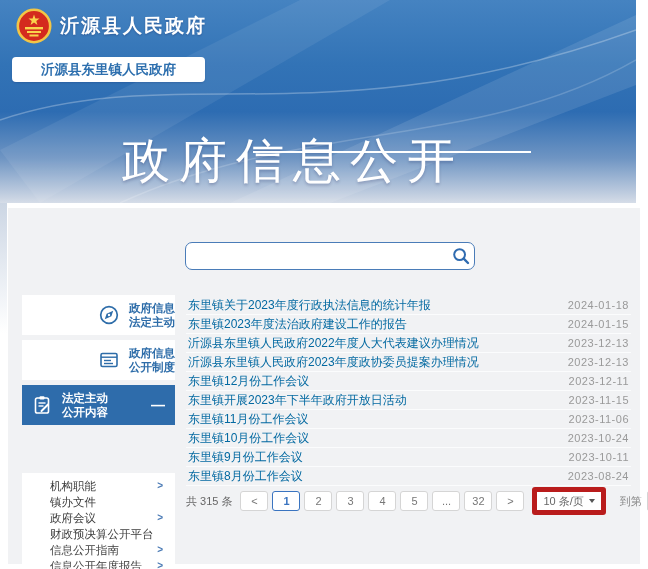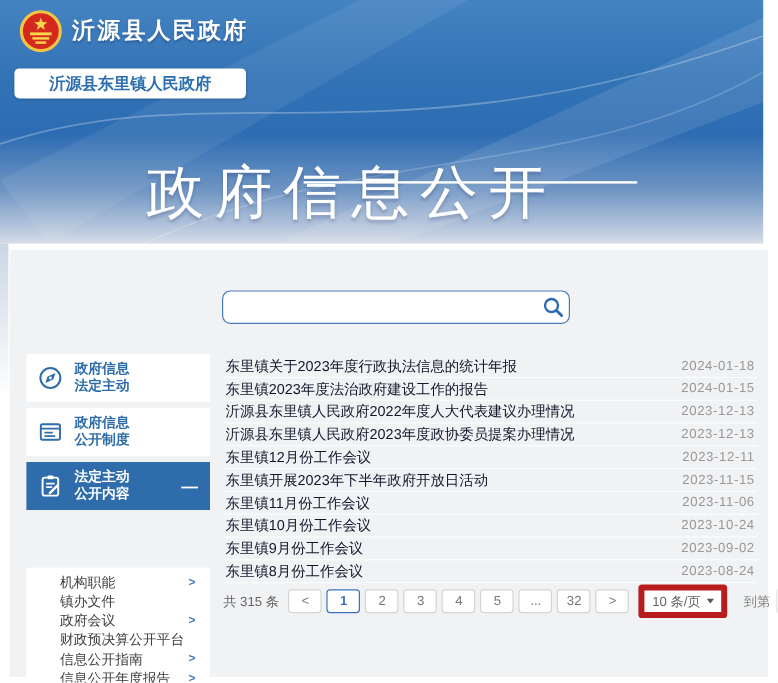--- a/index.html
+++ b/index.html
@@ -34,38 +34,38 @@
     position:absolute;left:177px;top:34px;width:288px;height:26px;background:#fff;
     border:1px solid #4a7cb8;border-radius:7px;display:flex;align-items:center;
   }
   .searchbar input{flex:1;border:none;outline:none;background:transparent;height:20px;
     margin-left:10px;font-size:12px;color:#333;font-family:inherit;}
   .search-btn{width:26px;height:24px;display:flex;align-items:center;justify-content:center;cursor:pointer;}
   
   .sidebar{position:absolute;left:14px;top:87px;width:153px;}
   .side-section{
     height:40px;margin-bottom:5px;background:#fff;display:flex;align-items:center;
-    color:#2e6da9;font-size:11.5px;font-weight:bold;line-height:14px;cursor:pointer;
+    color:#2e6da9;font-size:11.5px;font-weight:bold;line-height:14px;cursor:pointer;justify-content:flex-end;
   }
   .side-section .icon-box{width:40px;display:flex;justify-content:center;}
   .side-section.active{background:#2e6cab;color:#fff;}
   .side-section .collapse{margin-left:auto;margin-right:10px;font-size:14px;font-weight:bold;}
   .submenu{background:#fff;padding:5px 0;margin-top:48px;}
   .submenu-item{
     height:16px;line-height:16px;font-size:11.5px;color:#3d3d3d;
     padding:0 12px 0 28px;display:flex;justify-content:space-between;align-items:center;cursor:pointer;
   }
   .submenu-item .arrow{color:#4a7ab5;font-size:10px;font-weight:bold;}
   
   .doc-list{position:absolute;left:178px;top:88px;width:445px;}
   .doc-row{
     height:18px;border-bottom:1px solid #fbfcfd;display:flex;align-items:center;
     justify-content:space-between;padding:0 2px 0 2px;cursor:pointer;
   }
-  .doc-row .title{font-size:12px;color:#0f172a;white-space:nowrap;overflow:hidden;text-overflow:ellipsis;max-width:340px;}
+  .doc-row .title{font-size:12px;color:#0369a1;white-space:nowrap;overflow:hidden;text-overflow:ellipsis;max-width:340px;}
   .doc-row .date{font-size:11px;color:#999;letter-spacing:.5px;}
   
   .pagination{
     position:absolute;left:178px;top:283px;width:452px;height:20px;
     display:flex;align-items:center;font-size:11px;color:#666;
   }
   .pg-total{margin-right:8px;white-space:nowrap;}
   .pg-btn{
     min-width:22px;height:18px;line-height:18px;text-align:center;background:#fff;
     border:1px solid #d5d5d5;border-radius:3px;margin-right:4px;color:#777;cursor:pointer;
@@ -239,21 +239,21 @@
       <div class="doc-row">
         <span class="title">东里镇11月份工作会议</span>
         <span class="date">2023-11-06</span>
       </div>
       <div class="doc-row">
         <span class="title">东里镇10月份工作会议</span>
         <span class="date">2023-10-24</span>
       </div>
       <div class="doc-row">
         <span class="title">东里镇9月份工作会议</span>
-        <span class="date">2023-09-02</span>
+        <span class="date">2023-10-11</span>
       </div>
       <div class="doc-row">
         <span class="title">东里镇8月份工作会议</span>
         <span class="date">2023-08-24</span>
       </div>
     </div>
 
     <div class="pagination">
       <span class="pg-total">共 315 条</span>
       <span class="pg-btn">&lt;</span>

